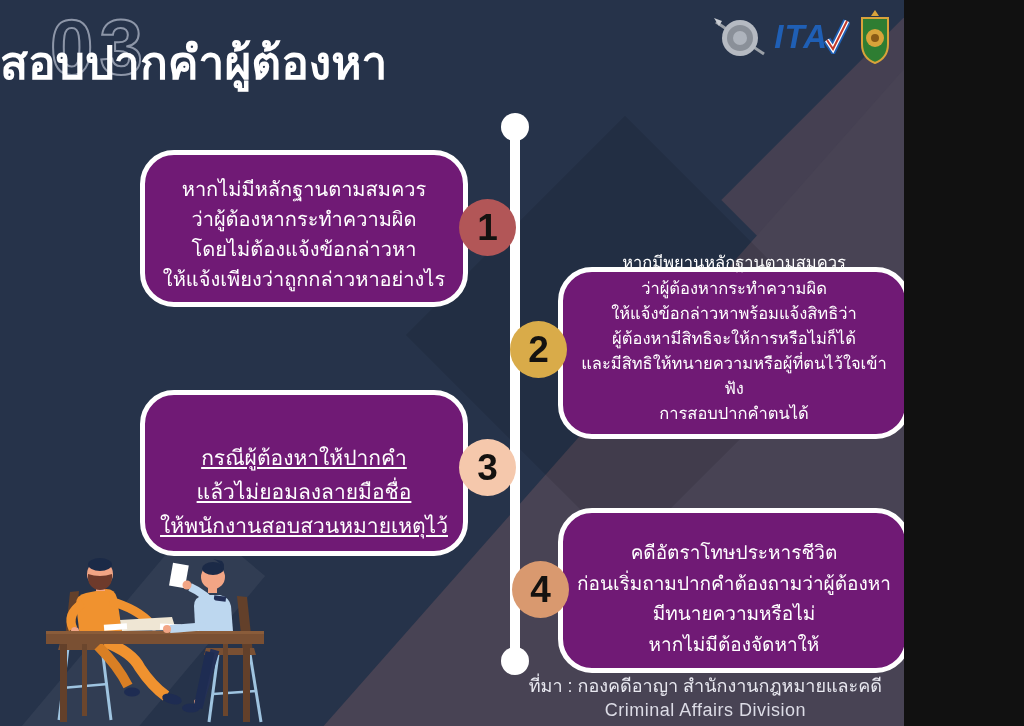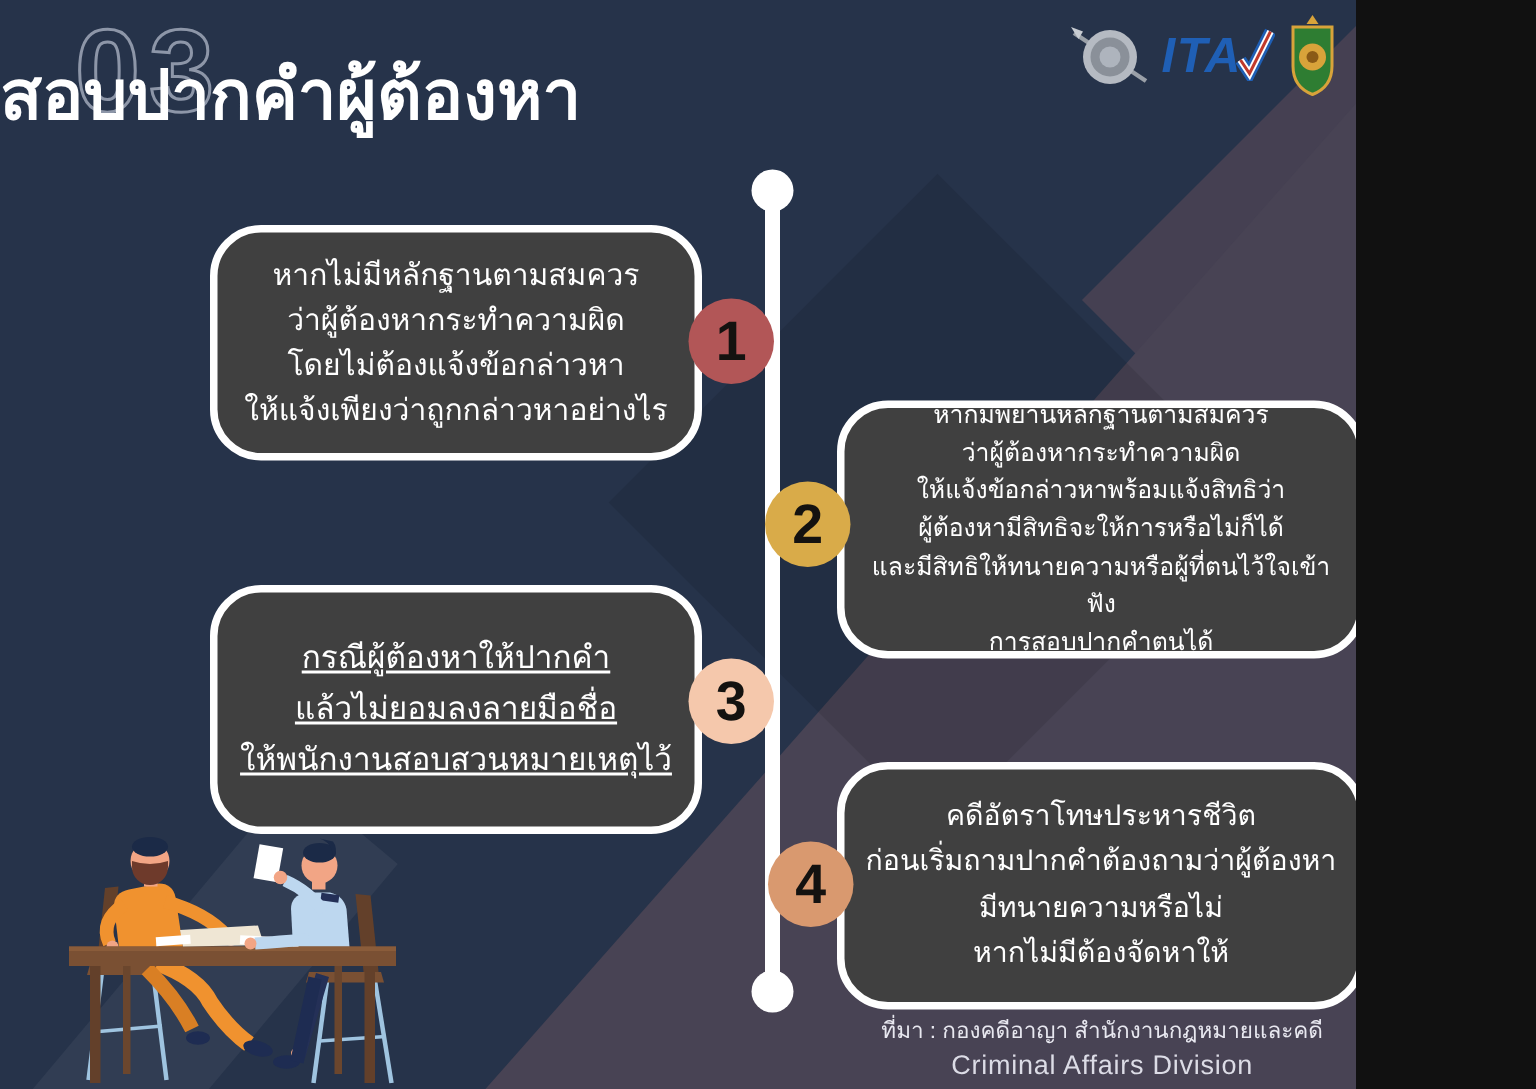--- a/index.html
+++ b/index.html
@@ -61,35 +61,35 @@
     display:flex;align-items:center;justify-content:center;
     font-size:37px;font-weight:700;color:#141210;
   }
   .badge1{left:459px;top:199px;background:#b25657;}
   .badge2{left:510px;top:321px;background:#d9ab49;}
   .badge3{left:459px;top:439px;background:#f5c8ac;}
   .badge4{left:512px;top:561px;background:#d9996f;}
   
   .info-box{
     position:absolute;z-index:2;box-sizing:border-box;
-    background:#404040;border:5px solid #ffffff;border-radius:34px;
+    background:#701a75;border:5px solid #ffffff;border-radius:34px;
     color:#ffffff;text-align:center;
-    display:flex;flex-direction:column;justify-content:center;
+    display:flex;flex-direction:column;justify-content:flex-end;
     padding:8px 14px;
   }
   .box1{left:140px;top:150px;width:328px;height:157px;font-size:20px;line-height:1.5;}
   .box2{left:558px;top:267px;width:352px;height:172px;font-size:16.5px;line-height:1.52;}
   .box3{left:140px;top:390px;width:328px;height:166px;font-size:21px;line-height:1.62;text-decoration:underline;}
   .box4{left:558px;top:508px;width:352px;height:165px;font-size:19px;line-height:1.6;}
   
   .source-footer{
     position:absolute;right:22px;bottom:4px;z-index:2;
     text-align:center;color:#e8e8f0;
   }
-  .source-th{font-size:15px;line-height:1.35;}
+  .source-th{font-size:18px;line-height:1.35;}
   .source-en{font-size:18px;line-height:1.3;letter-spacing:0.5px;color:#dcdce6;}
   
   .illustration{position:absolute;left:10px;top:536px;z-index:2;}
 </style>
 </head>
 <body>
 
 <div class="canvas">
 
   <div class="bg-layer">

